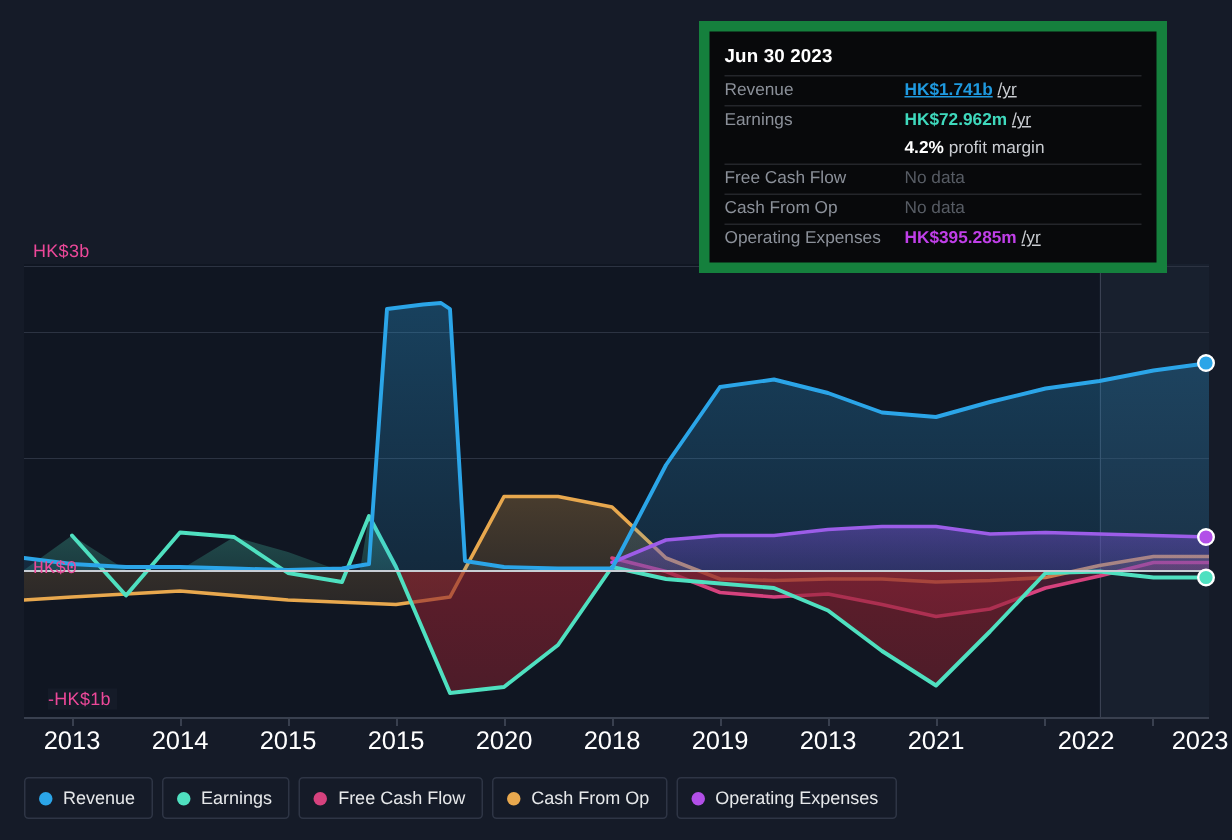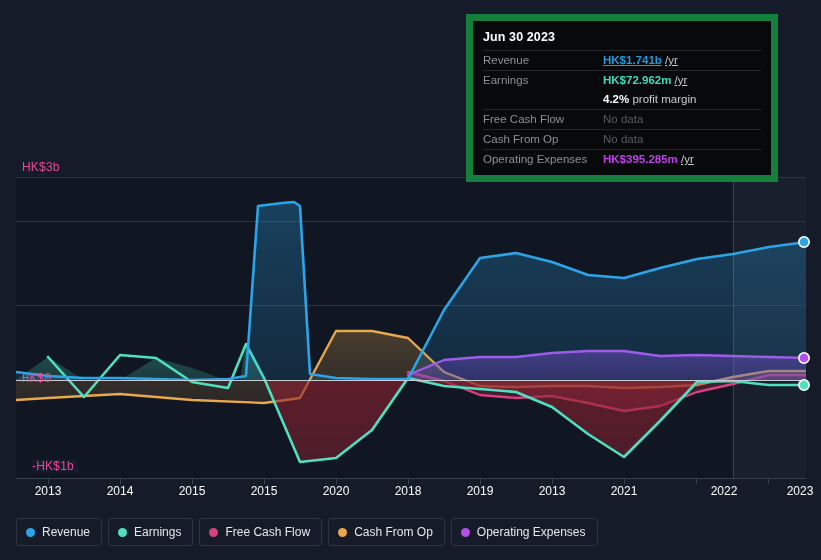--- a/index.html
+++ b/index.html
@@ -50,21 +50,21 @@
   }
   .y-label.zero {
     background: transparent;
   }
 
   
   .x-label {
     position: absolute;
     top: 484px;
     color: #ffffff;
-    font-size: 12px;
+    font-size: 17px;
     text-align: center;
     transform: translateX(-50%);
     white-space: nowrap;
     z-index: 5;
   }
 
   
   #tooltip {
     position: absolute;
     left: 466px;

